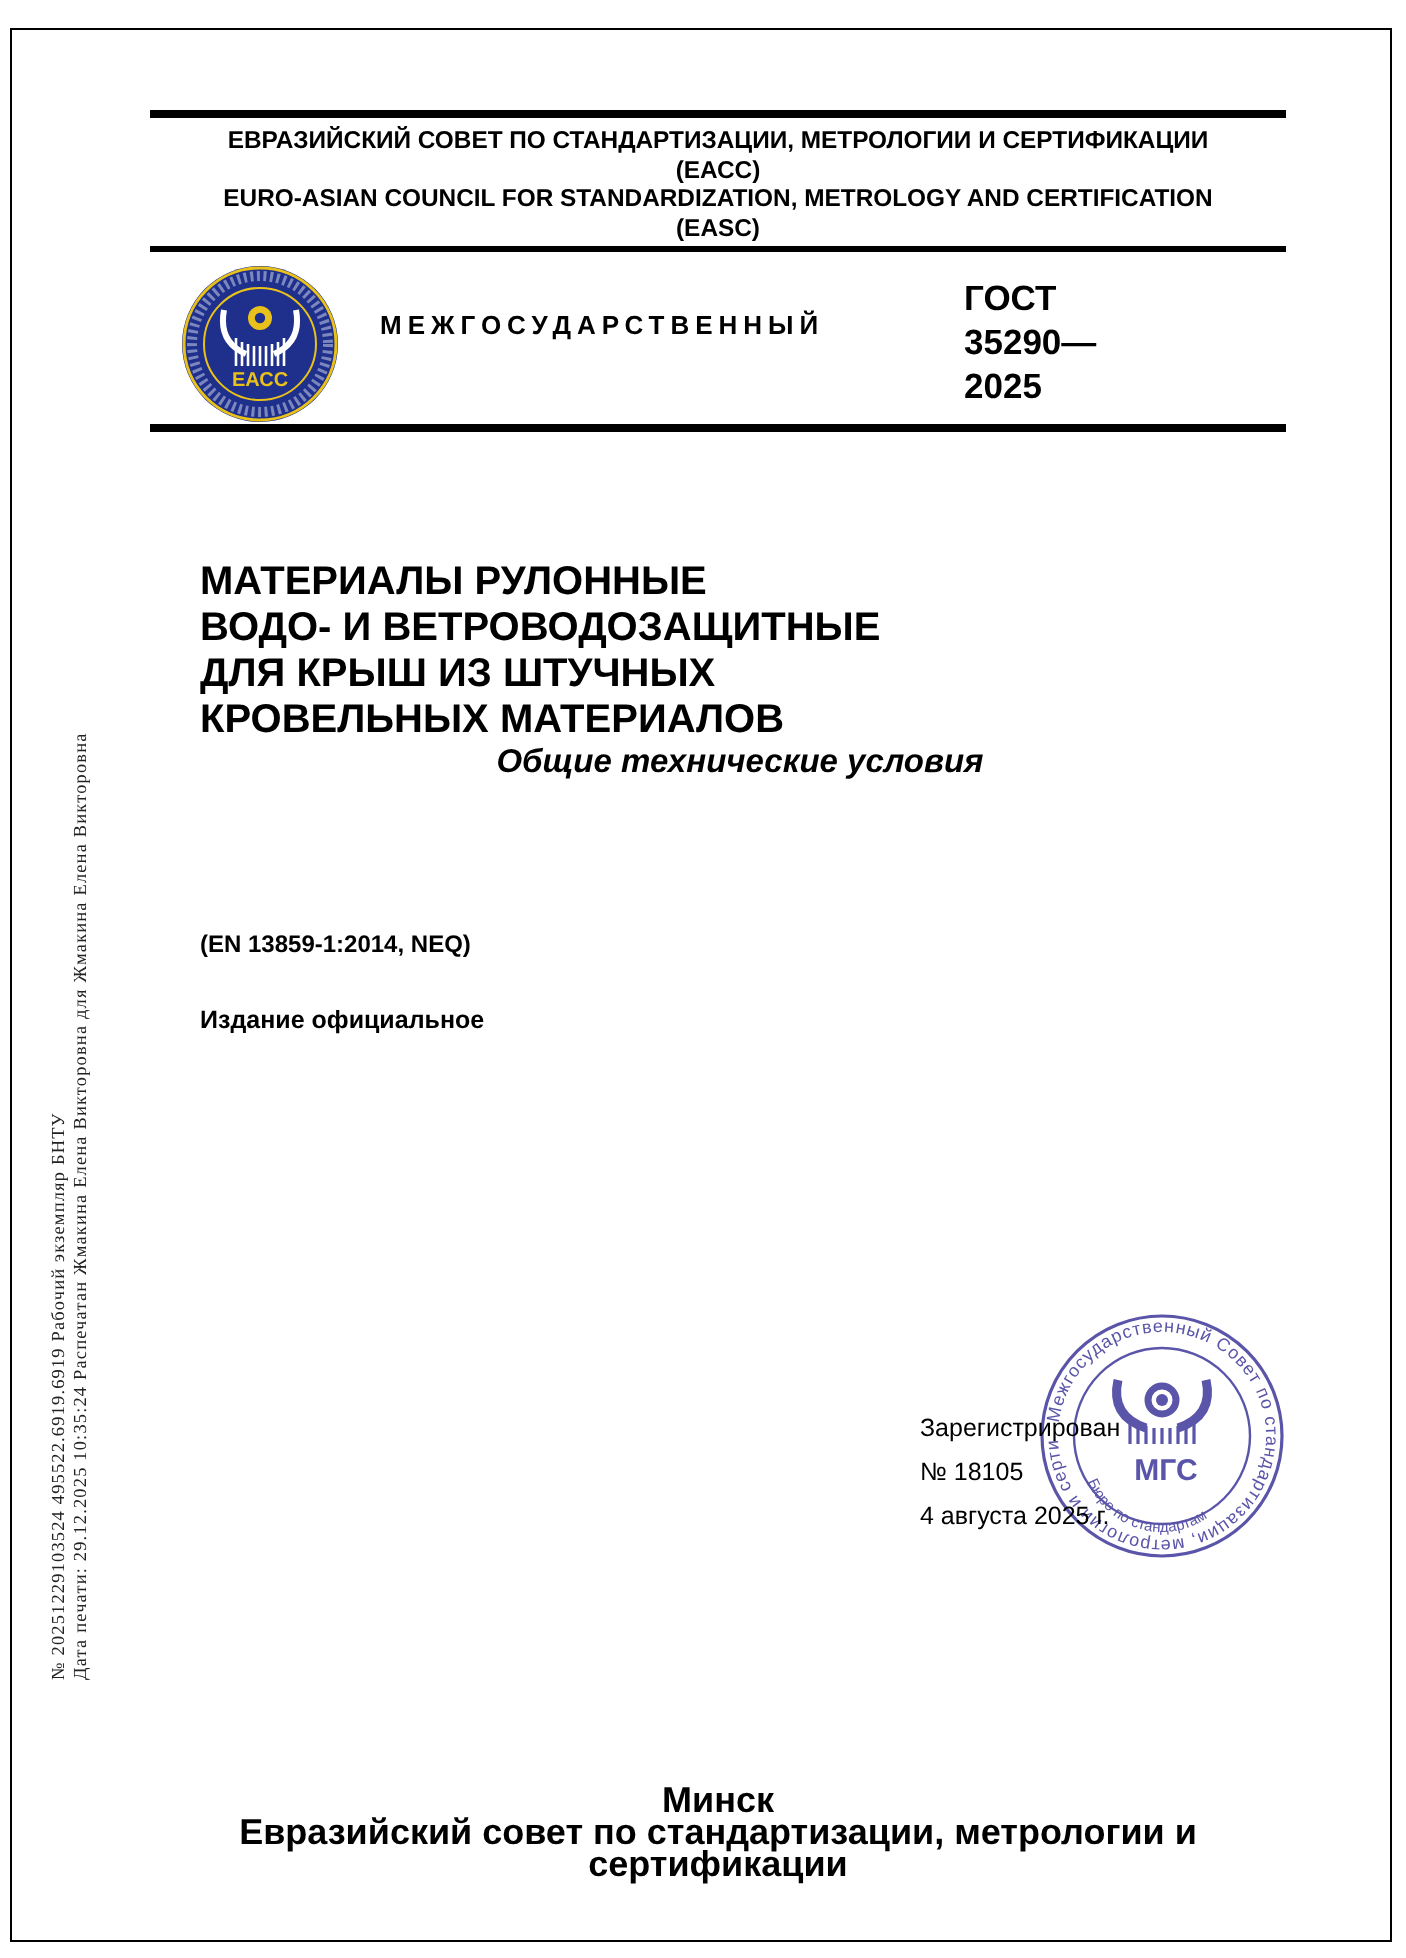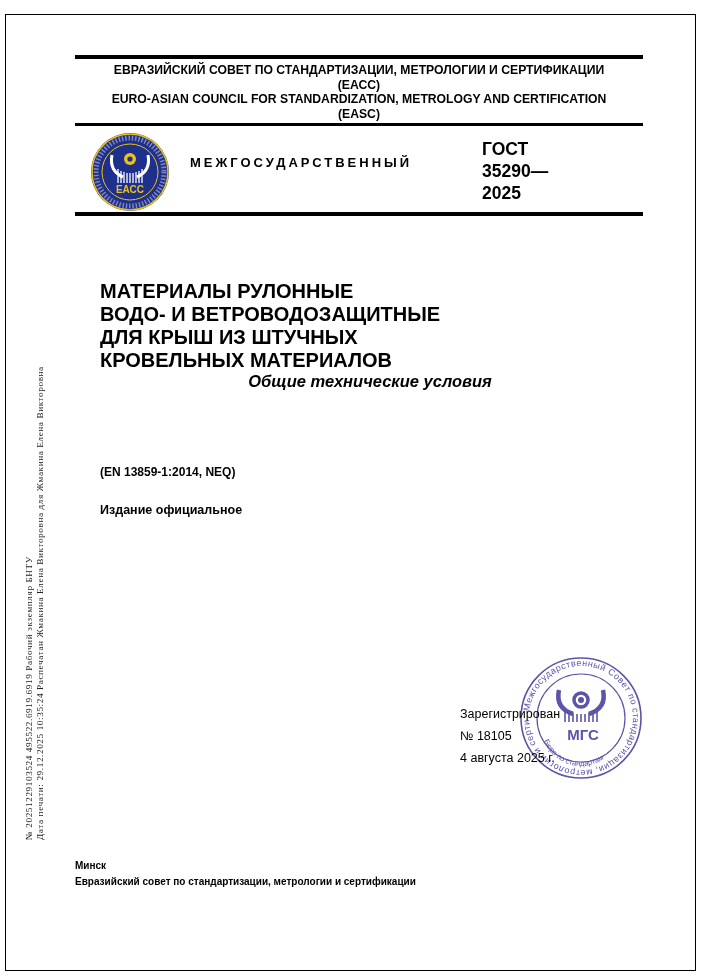--- a/index.html
+++ b/index.html
@@ -13,21 +13,21 @@
   .logo { position:absolute; left:87px; top:131px; width:86px; height:82px; }
   .interstate { position:absolute; left:190px; width:260px; top:155px; text-align:left; font-weight:bold; font-size:13px; letter-spacing:3px; line-height:16px; }
   .gost { position:absolute; left:482px; top:138px; font-weight:bold; font-size:17.5px; line-height:22px; }
   .title { position:absolute; left:100px; width:540px; top:280px; text-align:left; font-weight:bold; font-size:20px; line-height:23px; }
   .subtitle { position:absolute; left:100px; width:540px; top:372px; text-align:center; font-weight:bold; font-size:16.5px;font-style:italic; }
   .ref { position:absolute; left:100px; width:540px; top:441px; text-align:left; font-weight:bold; font-size:12px;margin-top:24px; }
   .edition { position:absolute; left:100px; width:540px; top:503px; text-align:left; font-weight:bold; font-size:12.5px; }
   .registered { position:absolute; left:460px; top:703px; font-size:12.5px; line-height:22px; z-index:2; }
   .stamp { position:absolute; left:519px; top:656px; width:124px; height:124px; z-index:1; }
   .side { position:absolute; left:24px; top:840px; transform:rotate(-90deg); transform-origin:0 0; font-family:"Liberation Serif", serif; font-size:9.2px; line-height:10.5px; white-space:nowrap; letter-spacing:0.6px; color:#222; }
-  .footer { position:absolute; left:75px; width:568px; top:858px; text-align:left; font-weight:bold; font-size:10px; line-height:16px; }
+  .footer { position:absolute; left:75px; width:568px; top:892px; text-align:center; font-weight:bold; font-size:18px; line-height:16px; }
 </style>
 </head>
 <body>
 
 <div class="frame"></div>
 
 <div class="rule r1"></div>
 <div class="council">
   <div>ЕВРАЗИЙСКИЙ СОВЕТ ПО СТАНДАРТИЗАЦИИ, МЕТРОЛОГИИ И СЕРТИФИКАЦИИ</div>
   <div>(ЕАСС)</div>

